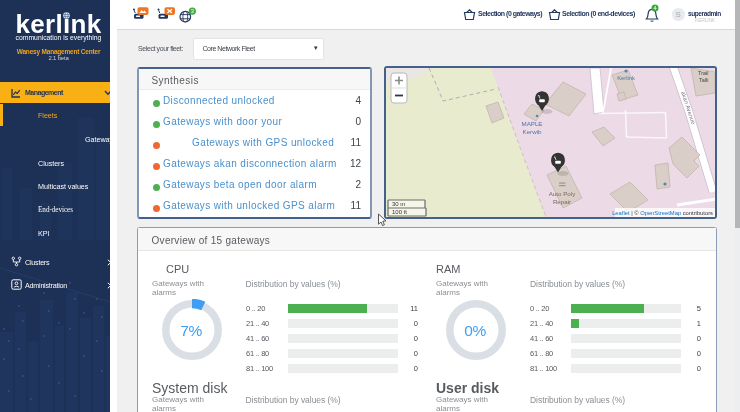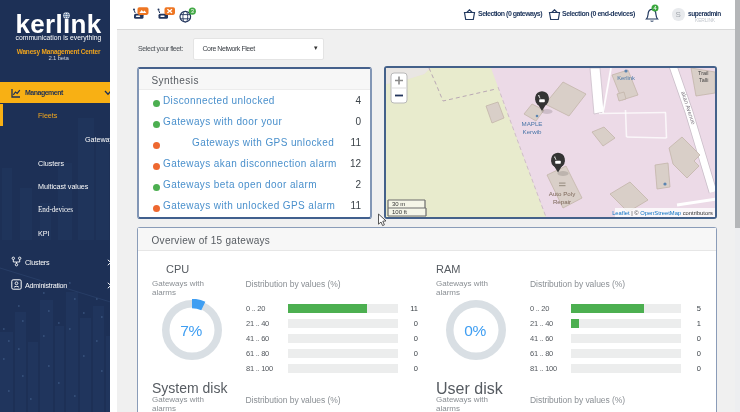--- a/index.html
+++ b/index.html
@@ -233,21 +233,21 @@
   <div class="abs" style="left:530px;top:348.5px;font-size:7.5px;letter-spacing:-0.25px;color:#54595f;">61 .. 80</div>
   <div class="abs" style="left:571px;top:348.5px;width:110px;height:9px;background:#eceded;"></div>
   <div class="abs" style="left:678px;top:348.5px;width:23px;text-align:right;font-size:7.5px;color:#3c4349;">0</div>
   <div class="abs" style="left:530px;top:363.5px;font-size:7.5px;letter-spacing:-0.25px;color:#54595f;">81 .. 100</div>
   <div class="abs" style="left:571px;top:363.5px;width:110px;height:9px;background:#eceded;"></div>
   <div class="abs" style="left:678px;top:363.5px;width:23px;text-align:right;font-size:7.5px;color:#3c4349;">0</div>
 
   <div class="abs" style="left:152px;top:379.5px;font-size:14px;color:#565b61;">System disk</div>
   <div class="abs" style="left:152px;top:394.5px;width:70px;font-size:8px;line-height:9.5px;color:#8a8f94;">Gateways with alarms</div>
   <div class="abs" style="left:245.5px;top:394.5px;font-size:8.5px;letter-spacing:-0.05px;color:#8a8f94;">Distribution by values (%)</div>
-  <div class="abs" style="left:436px;top:379.5px;font-size:16px;color:#565b61;">User disk</div>
+  <div class="abs" style="left:436px;top:379.5px;font-size:14px;color:#565b61;font-weight:bold;">User disk</div>
   <div class="abs" style="left:436px;top:394.5px;width:70px;font-size:8px;line-height:9.5px;color:#8a8f94;">Gateways with alarms</div>
   <div class="abs" style="left:530px;top:394.5px;font-size:8.5px;letter-spacing:-0.05px;color:#8a8f94;">Distribution by values (%)</div>
 </div>
 
 <div class="abs" style="left:735px;top:0;width:5px;height:412px;background:#edeef0;"></div>
 <div class="abs" style="left:735px;top:0;width:5px;height:228px;background:#b4b6b8;"></div>
 
 <svg class="abs" style="left:376px;top:212.5px;" width="12" height="15" viewBox="0 0 12 15">
   <path d="M2.5 1 L2.5 11.2 L5 9 L6.6 12.6 L8.4 11.8 L6.8 8.2 L10 7.9 Z" fill="#fff" stroke="#444" stroke-width="0.9"></path>
 </svg>

